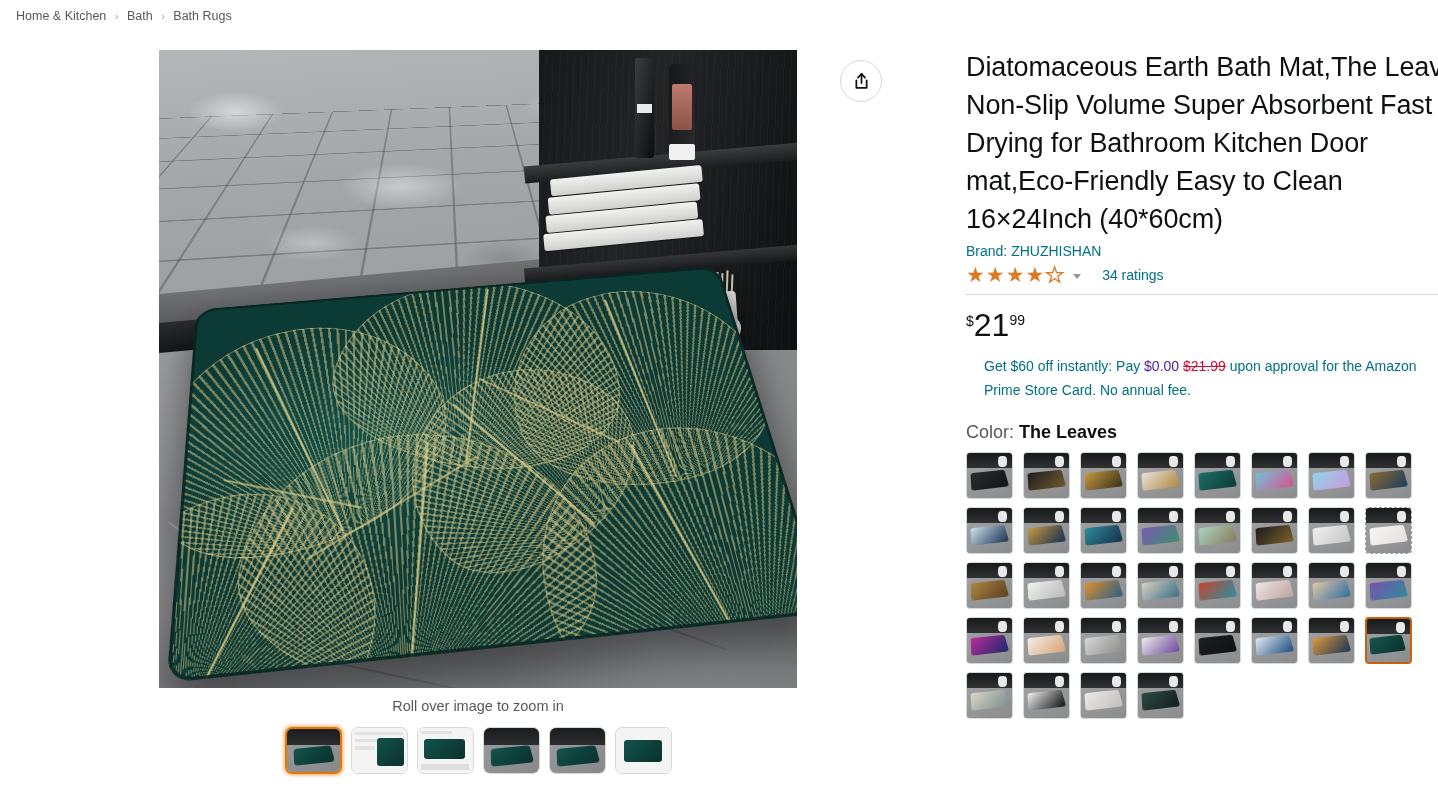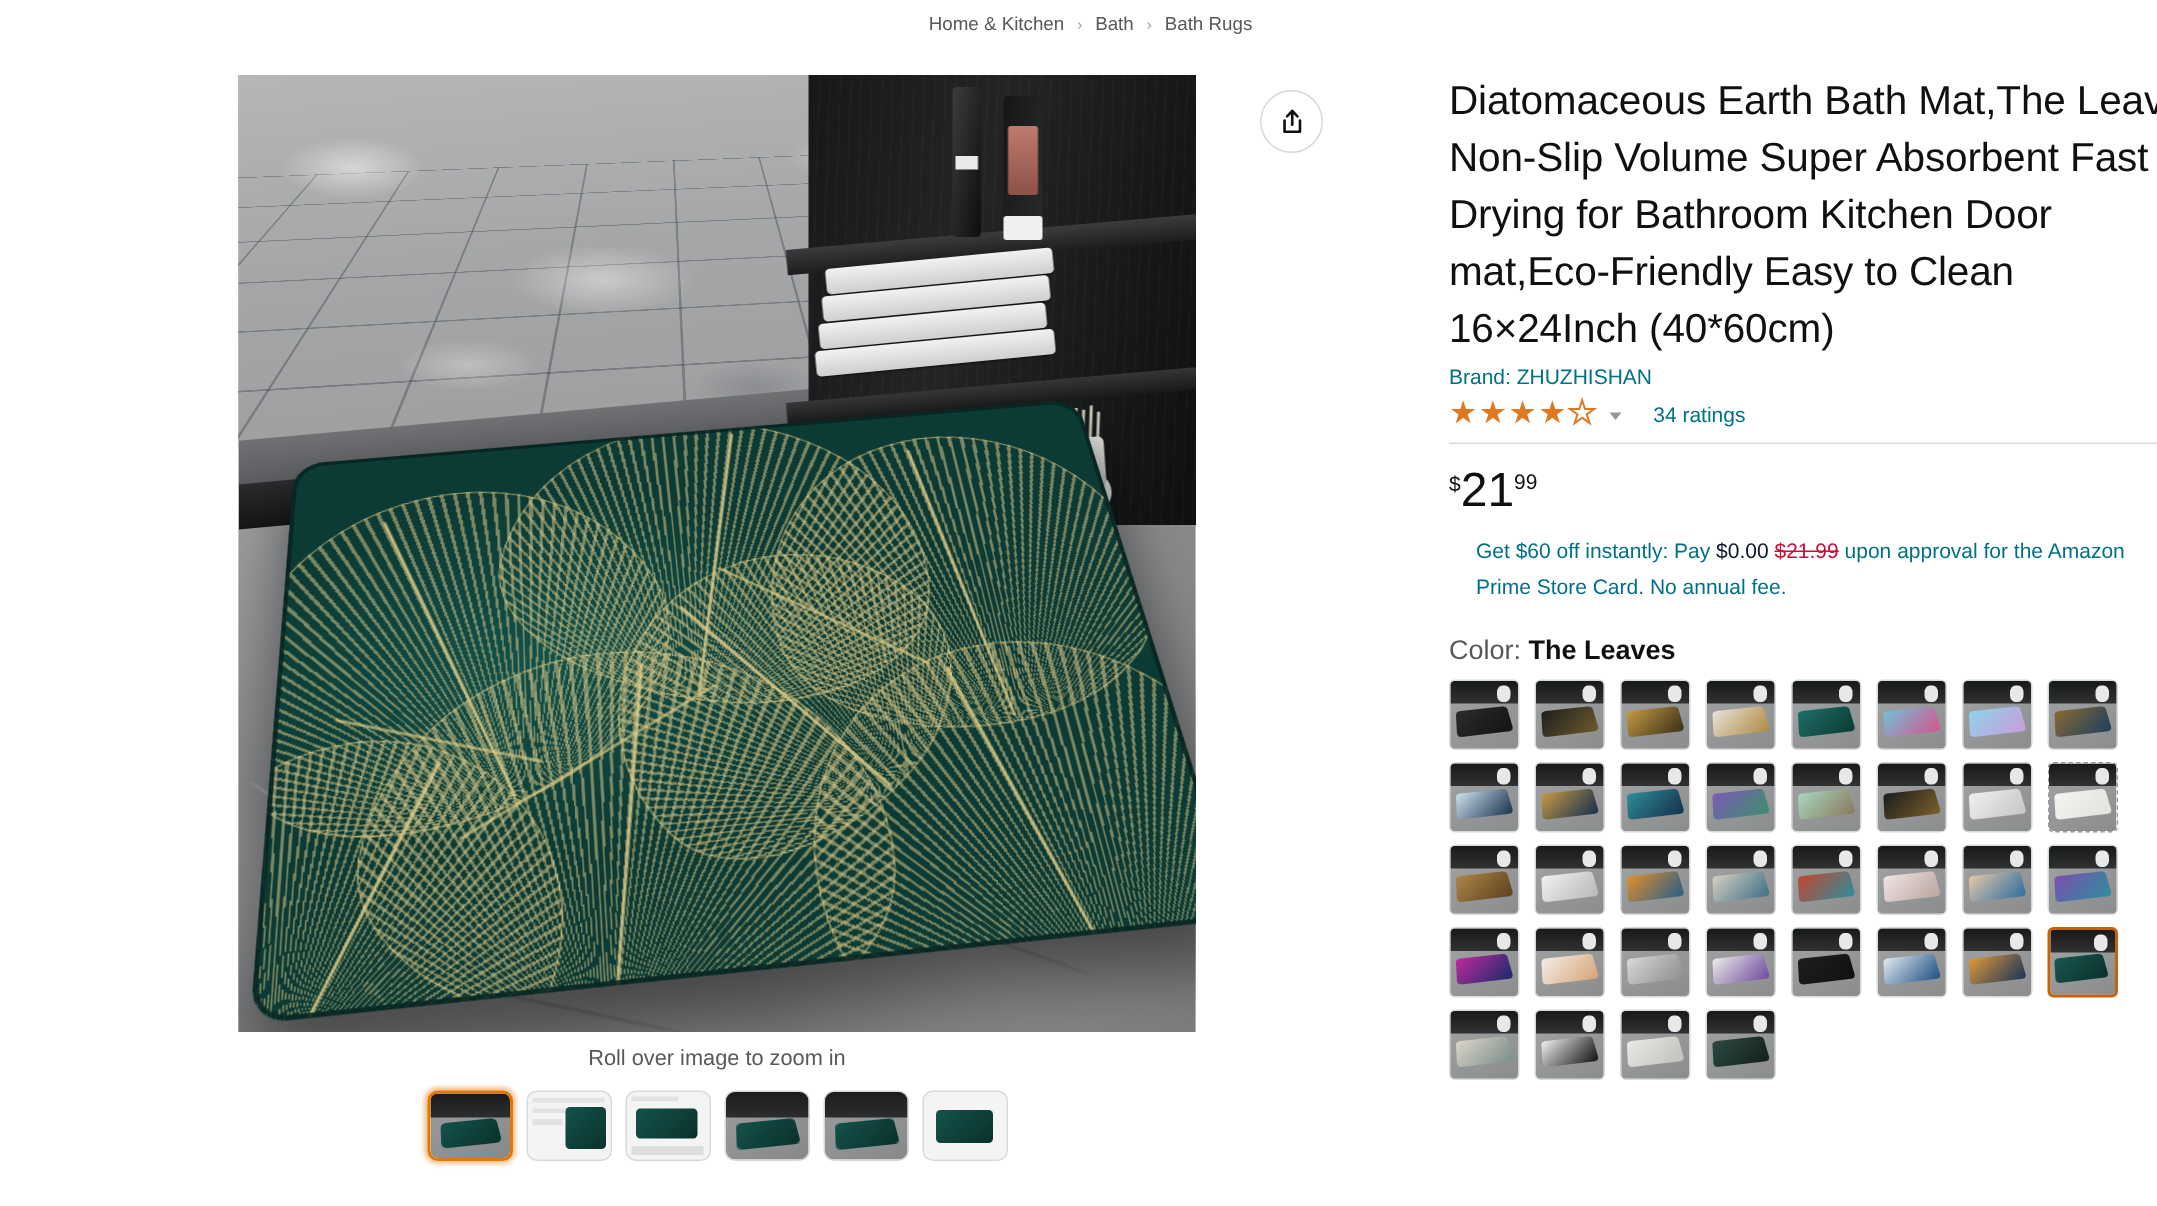--- a/index.html
+++ b/index.html
@@ -11,21 +11,20 @@
     color: #0F1111;
     overflow: hidden;
   }
 
   
   #breadcrumb {
     padding: 9px 0 0 16px;
     font-size: 12.5px;
     color: #565959;
     white-space: nowrap;
-    text-align: center;
   }
   #breadcrumb .crumb { color: #565959; text-decoration: none; }
   #breadcrumb .sep { color: #a3a3a3; margin: 0 5px; font-size: 11px; }
 
   
   #page { position: relative; width: 1438px; height: 804px; }
 
   
   #image-col {
     position: absolute;
@@ -289,21 +288,21 @@
   #returns-line .caret-down { display:inline-block; margin-left:5px; vertical-align: middle; }
 
   #promo-block {
     margin-top: 14px;
     margin-left: 18px;
     width: 468px;
     font-size: 14px;
     line-height: 24px;
     color: #007185;
   }
-  .promo-red { color: #0f172a; }
+  .promo-red { color: #4c1d95; }
   .promo-strike { color: #CC0C39; text-decoration: line-through; }
 
   #color-label { margin-top: 20px; font-size: 18px; color: #565959; }
   #color-label b { color: #0F1111; font-weight: 700; }
 
   #swatch-grid {
     margin-top: 9px;
     display: grid;
     grid-template-columns: repeat(8, 47px);
     gap: 8px 10px;

